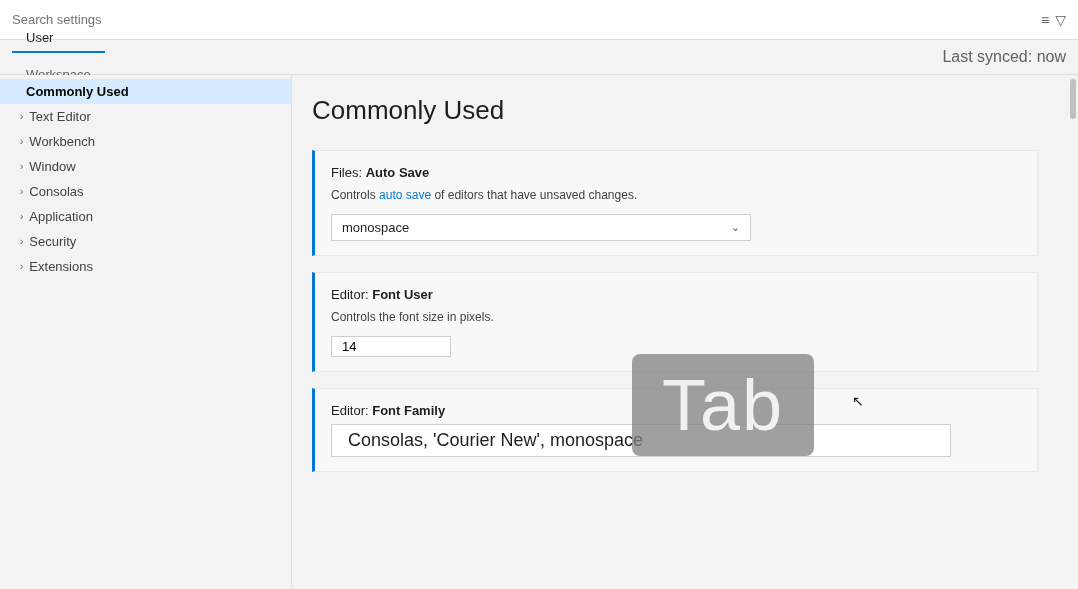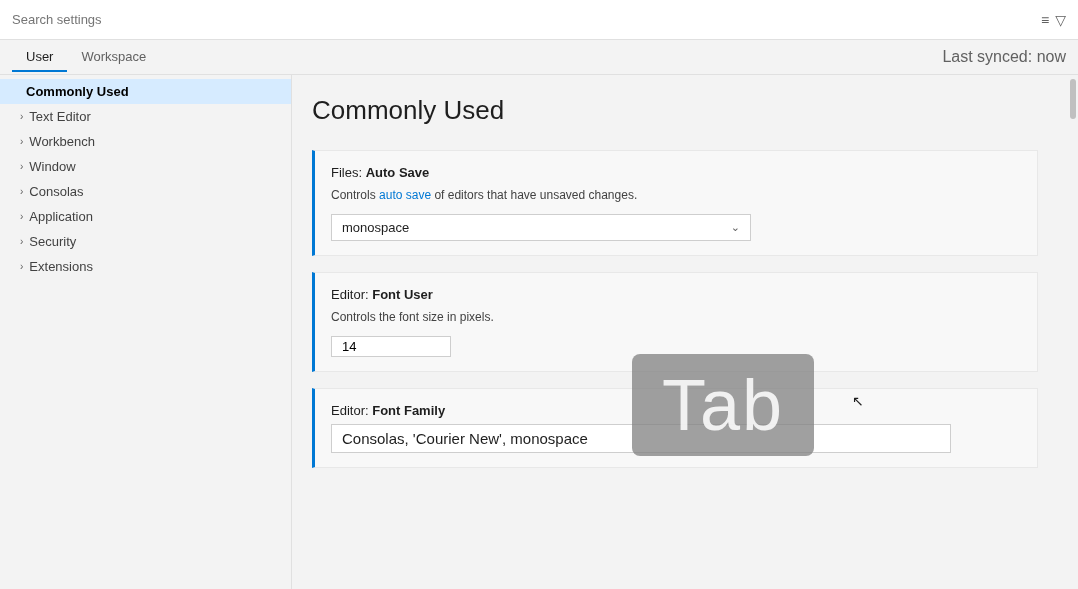--- a/index.html
+++ b/index.html
@@ -47,21 +47,22 @@
       display: flex;
       align-items: center;
       background: #f3f3f3;
       border-bottom: 1px solid #e0e0e0;
       padding: 0 12px;
       height: 35px;
       justify-content: space-between;
     }
     .tabs-left {
       display: flex;
-      gap: 0;
+      gap: 8px;
+      flex-direction: column;
     }
     .tab {
       padding: 6px 14px;
       cursor: pointer;
       font-size: 13px;
       color: #616161;
       border-bottom: 2px solid transparent;
     }
     .tab.active {
       color: #1e1e1e;
@@ -194,23 +195,23 @@
       background: #fff;
       padding: 2px 10px;
       width: 120px;
       font-size: 13px;
     }
 
     
     .setting-text-input {
       border: 1px solid #cecece;
       background: #fff;
-      padding: 5px 10px;
+      padding: 5px 16px;
       width: 620px;
-      font-size: 15px;
+      font-size: 18px;
       color: #1e1e1e;
     }
 
     
     .tab-overlay {
       position: absolute;
       top: 279px;
       left: 340px;
       background: rgba(128, 128, 128, 0.75);
       border-radius: 8px;

